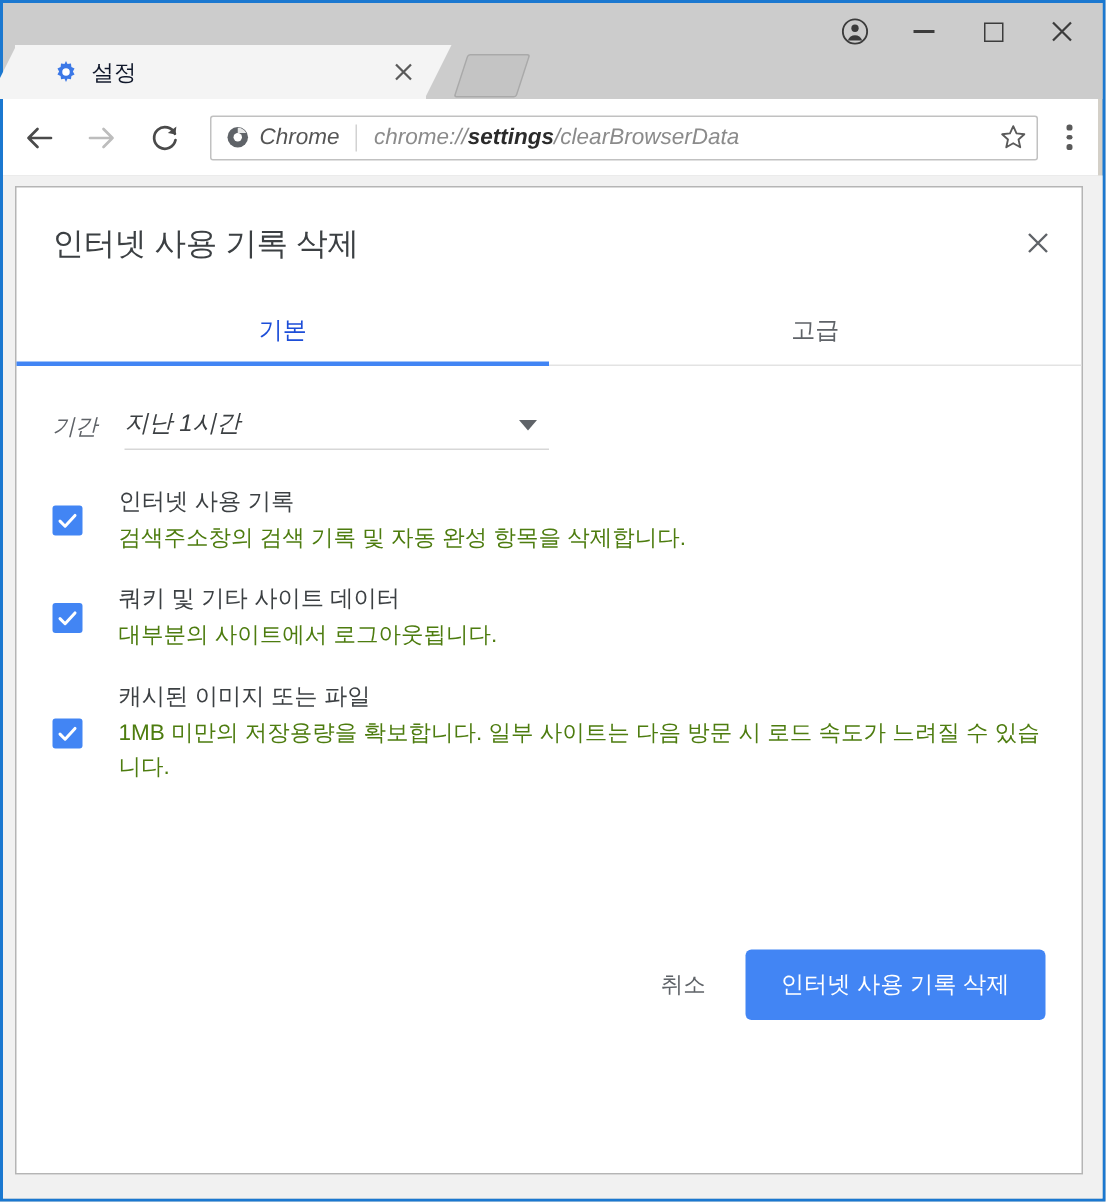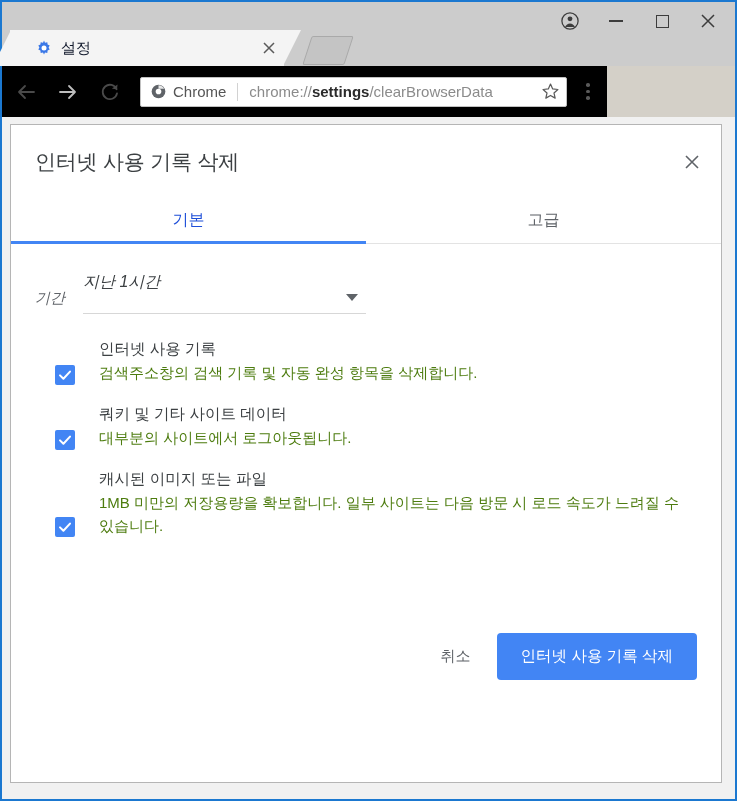--- a/index.html
+++ b/index.html
@@ -115,26 +115,27 @@
     background: #c4c4c4;
     border: 1.5px solid #a9a9a9;
     transform: skewX(-18deg);
     border-radius: 2px;
   }
 
   
   .toolbar {
     position: absolute;
     left: 0; top: 64px;
-    width: 605px;
+    width: 730px;
     height: 51px;
-    background: #000000;
+    background: #ffffff;
     display: flex;
     align-items: center;
     border-bottom: 1px solid #c9c9c9;
+    font-style: italic;
   }
   .navbtn {
     width: 36px; height: 36px;
     margin-left: 6px;
     display: flex;
     align-items: center;
     justify-content: center;
   }
   .navbtn svg { display: block; }
   .omnibox {
@@ -269,43 +270,43 @@
   .period-label {
     font-size: 15px;
     color: #5f6368;
     padding-bottom: 6px;
   }
   .period-select {
     position: relative;
     margin-left: 18px;
     width: 283px;
     border-bottom: 1px solid #d7d7d7;
-    padding-bottom: 20px;
+    padding-bottom: 6px;
     display: flex;
     align-items: flex-start;
   }
   .period-value {
     font-size: 16px;
     color: #3c4043;
   }
   .caret {
     position: absolute;
     right: 8px;
     bottom: 12px;
     width: 0; height: 0;
     border-left: 6px solid transparent;
     border-right: 6px solid transparent;
     border-top: 7px solid #5f6368;
   }
 
   .option-list { margin-top: 24px; }
   .option {
     display: flex;
-    align-items: flex-end;
-    padding: 0 24px 0 44px;
+    align-items: center;
+    padding: 0 24px 0 24px;
     margin-bottom: 18px;
   }
   .checkbox {
     width: 20px; height: 20px;
     border-radius: 2px;
     background: #4285f4;
     flex: 0 0 auto;
     display: flex;
     align-items: center;
     justify-content: center;

